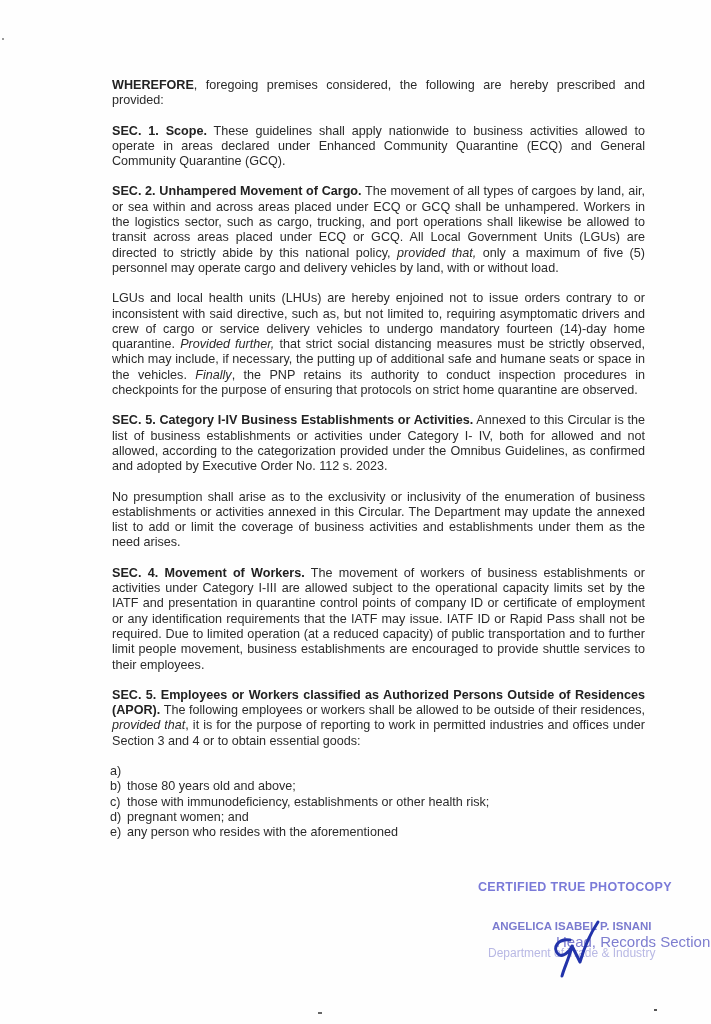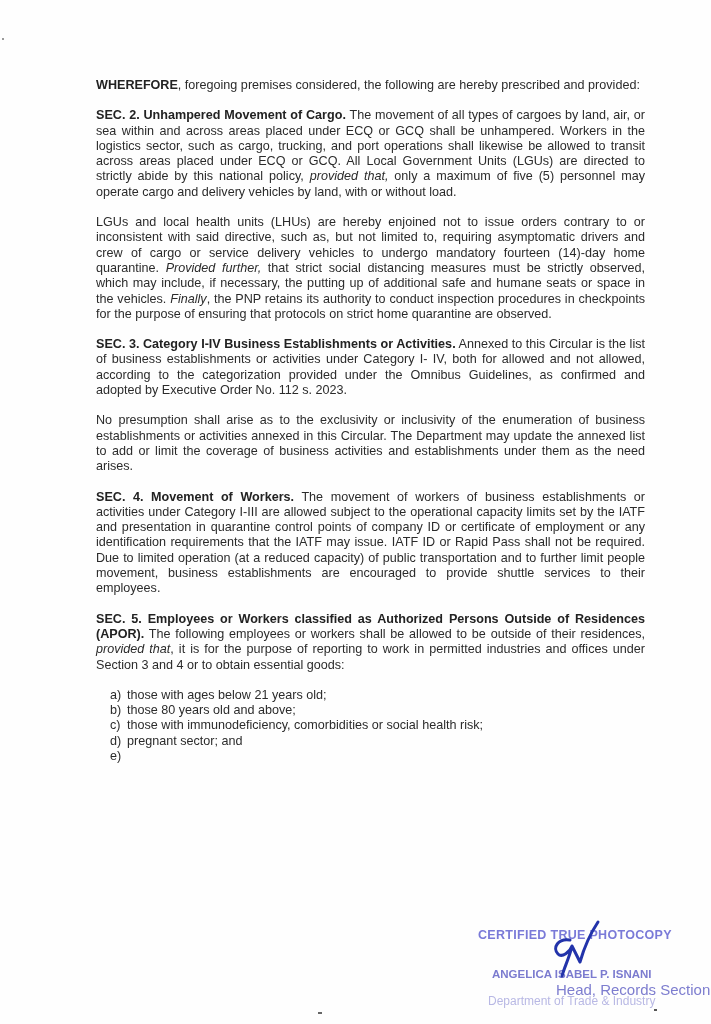--- a/index.html
+++ b/index.html
@@ -5,76 +5,77 @@
   html, body { margin:0; padding:0; background:#ffffff; }
   body { width:711px; height:1024px; position:relative; overflow:hidden; }
   .page {
     position:absolute; left:0; top:0; width:711px; height:1024px; background:#fefefe;
     font-family:"Liberation Sans", sans-serif; color:#2b2b2b;
   }
   .content {
     position:absolute; left:96px; top:78px; width:549px;
     font-size:12.6px; line-height:15.3px; text-align:justify;
   }
-  .para { margin:0 0 15px 0; }
+  .para { margin:0 0 15px 16px; }
   .para b { font-weight:bold; color:#222; }
   .list { margin:0 0 15px 0; padding:0 0 0 14px; list-style:none; }
   .list li { display:flex; line-height:15.3px; }
   .list .mk { width:17px; flex:none; }
   .stamp {
-    position:absolute; left:470px; top:926px; width:210px; height:90px;
+    position:absolute; left:470px; top:878px; width:210px; height:90px;
     font-family:"Liberation Sans", sans-serif; color:#6f6fd0; text-align:center;
   }
   .stamp .cert { position:absolute; left:8px; top:2px; font-size:12.5px; font-weight:bold; letter-spacing:0.3px; color:#7a7ad8; white-space:nowrap;}
   .stamp .name { position:absolute; left:22px; top:42px; font-size:11.5px; font-weight:bold; color:#7b7bcf; white-space:nowrap;}
   .stamp .title { position:absolute; left:44px; top:55px; font-size:15px; font-weight:normal; color:#7d7dcf; white-space:nowrap;margin-left:42px;}
   .stamp .dept { position:absolute; left:18px; top:68px; font-size:12px; color:#b8b8e4; white-space:nowrap;}
   .sig { position:absolute; left:540px; top:918px; width:70px; height:70px; }
   .speck { position:absolute; background:#9a9a9a; }
 </style>
 </head>
 <body>
 
 <div class="page">
   <div class="content">
 
     <p class="para"><b>WHEREFORE</b><span>, foregoing premises considered, the following are hereby prescribed and provided:</span></p>
 
+    <p class="para"><b>SEC. 1.  Scope.</b><span>  These guidelines shall apply nationwide to business activities allowed to operate in areas declared under Enhanced Community Quarantine (ECQ) and General Community Quarantine (GCQ).</span></p>
 
     <p class="para"><b>SEC. 2.  Unhampered Movement of Cargo.</b><span>  The movement of all types of cargoes by land, air, or sea within and across areas placed under ECQ or GCQ shall be unhampered. Workers in the logistics sector, such as cargo, trucking, and port operations shall likewise be allowed to transit across areas placed under ECQ or GCQ. All Local Government Units (LGUs) are directed to strictly abide by this national policy, </span><i>provided that,</i><span> only a maximum of five (5) personnel may operate cargo and delivery vehicles by land, with or without load.</span></p>
 
     <p class="para"><span>LGUs and local health units (LHUs) are hereby enjoined not to issue orders contrary to or inconsistent with said directive, such as, but not limited to, requiring asymptomatic drivers and crew of cargo or service delivery vehicles to undergo mandatory fourteen (14)-day home quarantine. </span><i>Provided further,</i><span> that strict social distancing measures must be strictly observed, which may include, if necessary, the putting up of additional safe and humane seats or space in the vehicles. </span><i>Finally</i><span>, the PNP retains its authority to conduct inspection procedures in checkpoints for the purpose of ensuring that protocols on strict home quarantine are observed.</span></p>
 
-    <p class="para"><b>SEC. 3.  Category I-IV Business Establishments or Activities.</b><span>  Annexed to this Circular is the list of business establishments or activities under Category I- IV, both for allowed and not allowed, according to the categorization provided under the Omnibus Guidelines, as confirmed and adopted by Executive Order No. 112 s. 2023.</span></p>
+    <p class="para"><b>SEC. 5.  Category I-IV Business Establishments or Activities.</b><span>  Annexed to this Circular is the list of business establishments or activities under Category I- IV, both for allowed and not allowed, according to the categorization provided under the Omnibus Guidelines, as confirmed and adopted by Executive Order No. 112 s. 2023.</span></p>
 
     <p class="para"><span>No presumption shall arise as to the exclusivity or inclusivity of the enumeration of business establishments or activities annexed in this Circular.  The Department may update the annexed list to add or limit the coverage of business activities and establishments under them as the need arises.</span></p>
 
     <p class="para"><b>SEC. 4.  Movement of Workers.</b><span>  The movement of workers of business establishments or activities under Category I-III are allowed subject to the operational capacity limits set by the IATF and presentation in quarantine control points of company ID or certificate of employment or any identification requirements that the IATF may issue.  IATF ID or Rapid Pass shall not be required.  Due to limited operation (at a reduced capacity) of public transportation and to further limit people movement, business establishments are encouraged to provide shuttle services to their employees.</span></p>
 
     <p class="para" style="margin-bottom:15px"><b>SEC. 5.   Employees or Workers classified as Authorized Persons Outside of Residences (APOR).</b><span>  The following employees or workers shall be allowed to be outside of their residences, </span><i>provided that</i><span>, it is for the purpose of reporting to work in permitted industries and offices under Section 3 and 4 or to obtain essential goods:</span></p>
 
     <ul class="list">
       <li>
           <span class="mk">a)</span>
-          <span>those with ages below 21 years old;</span>
         </li>
       <li>
           <span class="mk">b)</span>
           <span>those 80 years old and above;</span>
         </li>
       <li>
           <span class="mk">c)</span>
-          <span>those with immunodeficiency, comorbidities or social health risk;</span>
+          <span>those with immunodeficiency, establishments or other health risk;</span>
         </li>
       <li>
           <span class="mk">d)</span>
-          <span>pregnant sector; and</span>
+          <span>pregnant women; and</span>
         </li>
       <li>
           <span class="mk">e)</span>
+          <span>any person who resides with the aforementioned</span>
         </li>
     </ul>
 
   </div>
 
   <div class="stamp">
     <div class="cert">CERTIFIED TRUE PHOTOCOPY</div>
     <div class="name">ANGELICA ISABEL P. ISNANI</div>
     <div class="title">Head, Records Section</div>
     <div class="dept">Department of Trade &amp; Industry</div>

